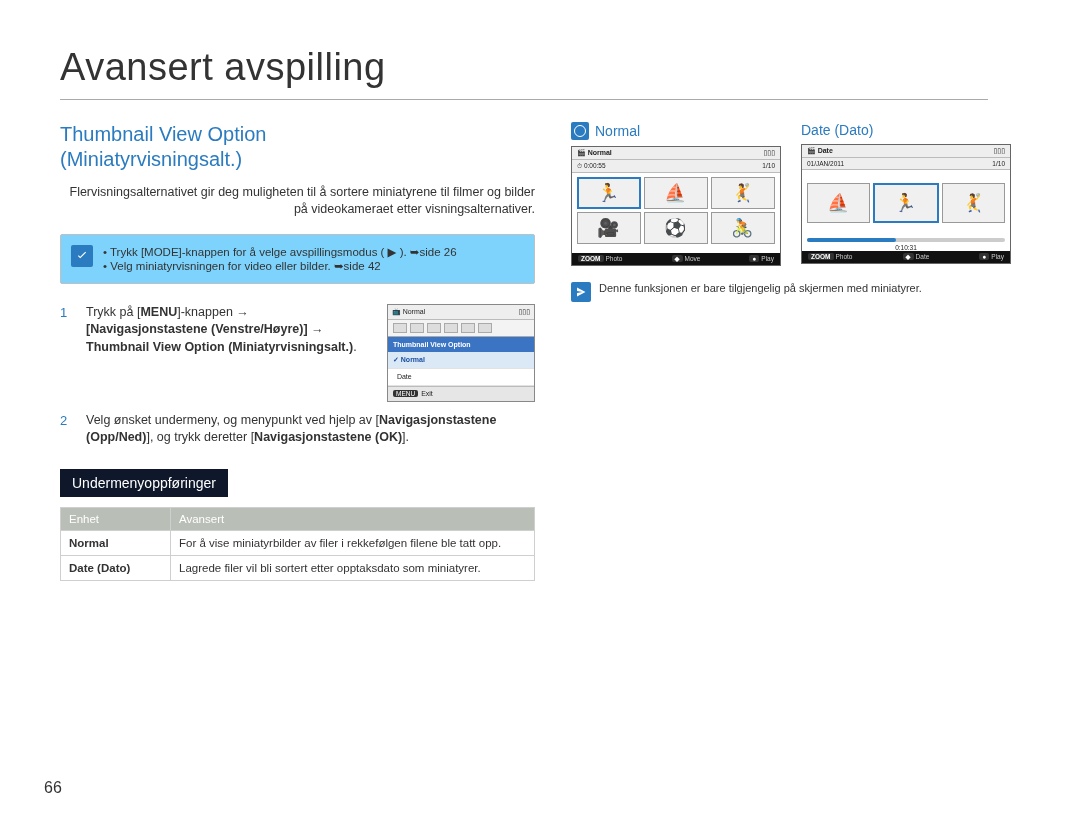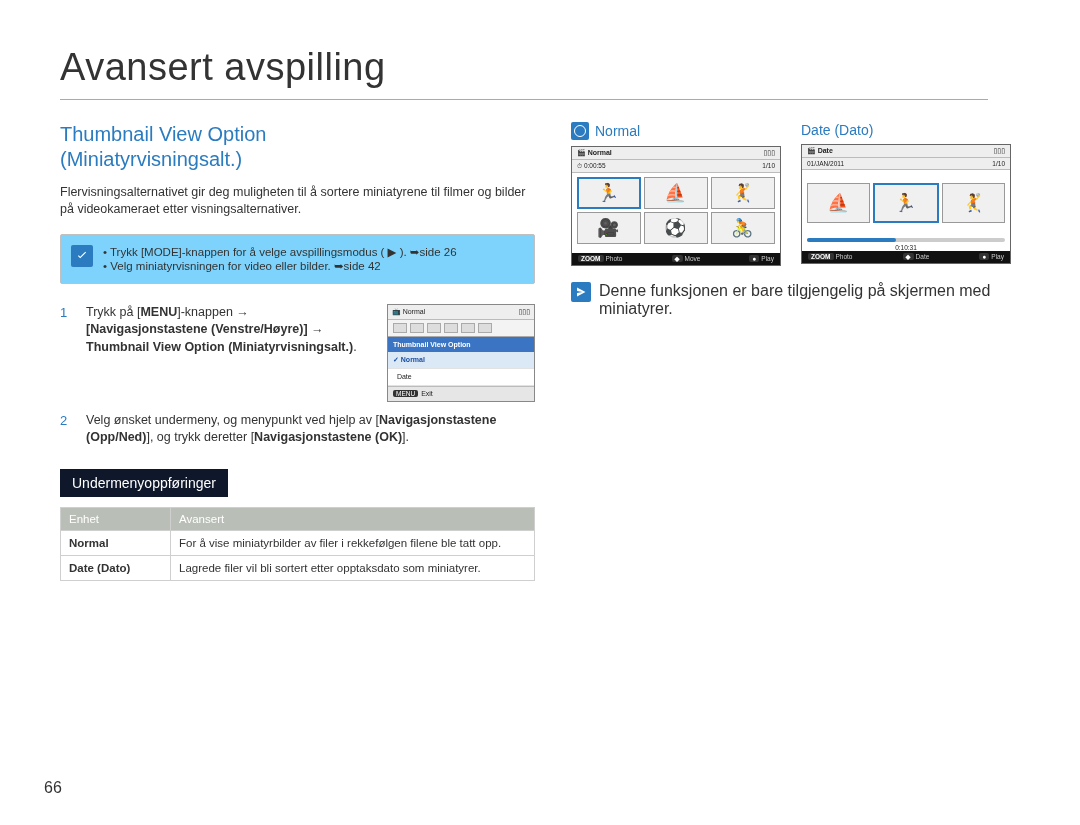--- a/index.html
+++ b/index.html
@@ -34,20 +34,21 @@
     color: #2a7bbf;
     font-size: 20px;
     font-weight: 400;
     line-height: 1.25;
     margin-bottom: 12px;
   }
   .intro-text {
     font-size: 12.5px;
     line-height: 1.35;
     margin-bottom: 16px;
+    text-align: right;
   }
   .note-box {
     border: 1px solid #c0c0c0;
     border-radius: 2px;
     background: #7dd3fc;
     padding: 10px 14px 10px 10px;
     display: flex;
     gap: 10px;
     margin-bottom: 20px;
     font-size: 11.5px;
@@ -174,21 +175,21 @@
   .thumb.sel{border:2px solid #2a7bbf;}
   .scr-bot{position:absolute;left:0;right:0;bottom:0;background:#111;color:#ccc;
     display:flex;justify-content:space-between;padding:2px 6px;font-size:6.5px;}
   .scr-bot span b{background:#333;color:#fff;padding:0 3px;border-radius:2px;margin-right:2px;}
 
   .date-strip{display:flex;gap:3px;padding:4px 5px;height:66px;align-items:center;}
   .date-strip .thumb{flex:1;height:40px;}
   .progress{height:4px;background:#ccc;margin:2px 5px;border-radius:2px;position:relative;}
   .progress .bar{height:100%;width:45%;background:#2a7bbf;border-radius:2px;}
 
-  .right-note { display:flex; gap:8px; font-size:16px; }
+  .right-note { display:flex; gap:8px; font-size:11px; }
   .right-note .note-icon{flex:0 0 20px;height:20px;}
 
   .page-num{
     position:absolute; left:44px; bottom:28px; font-size:16px; color:#333;
   }
   .sil{color:#777;font-size:18px;}
 </style>
 </head>
 <body>
 

